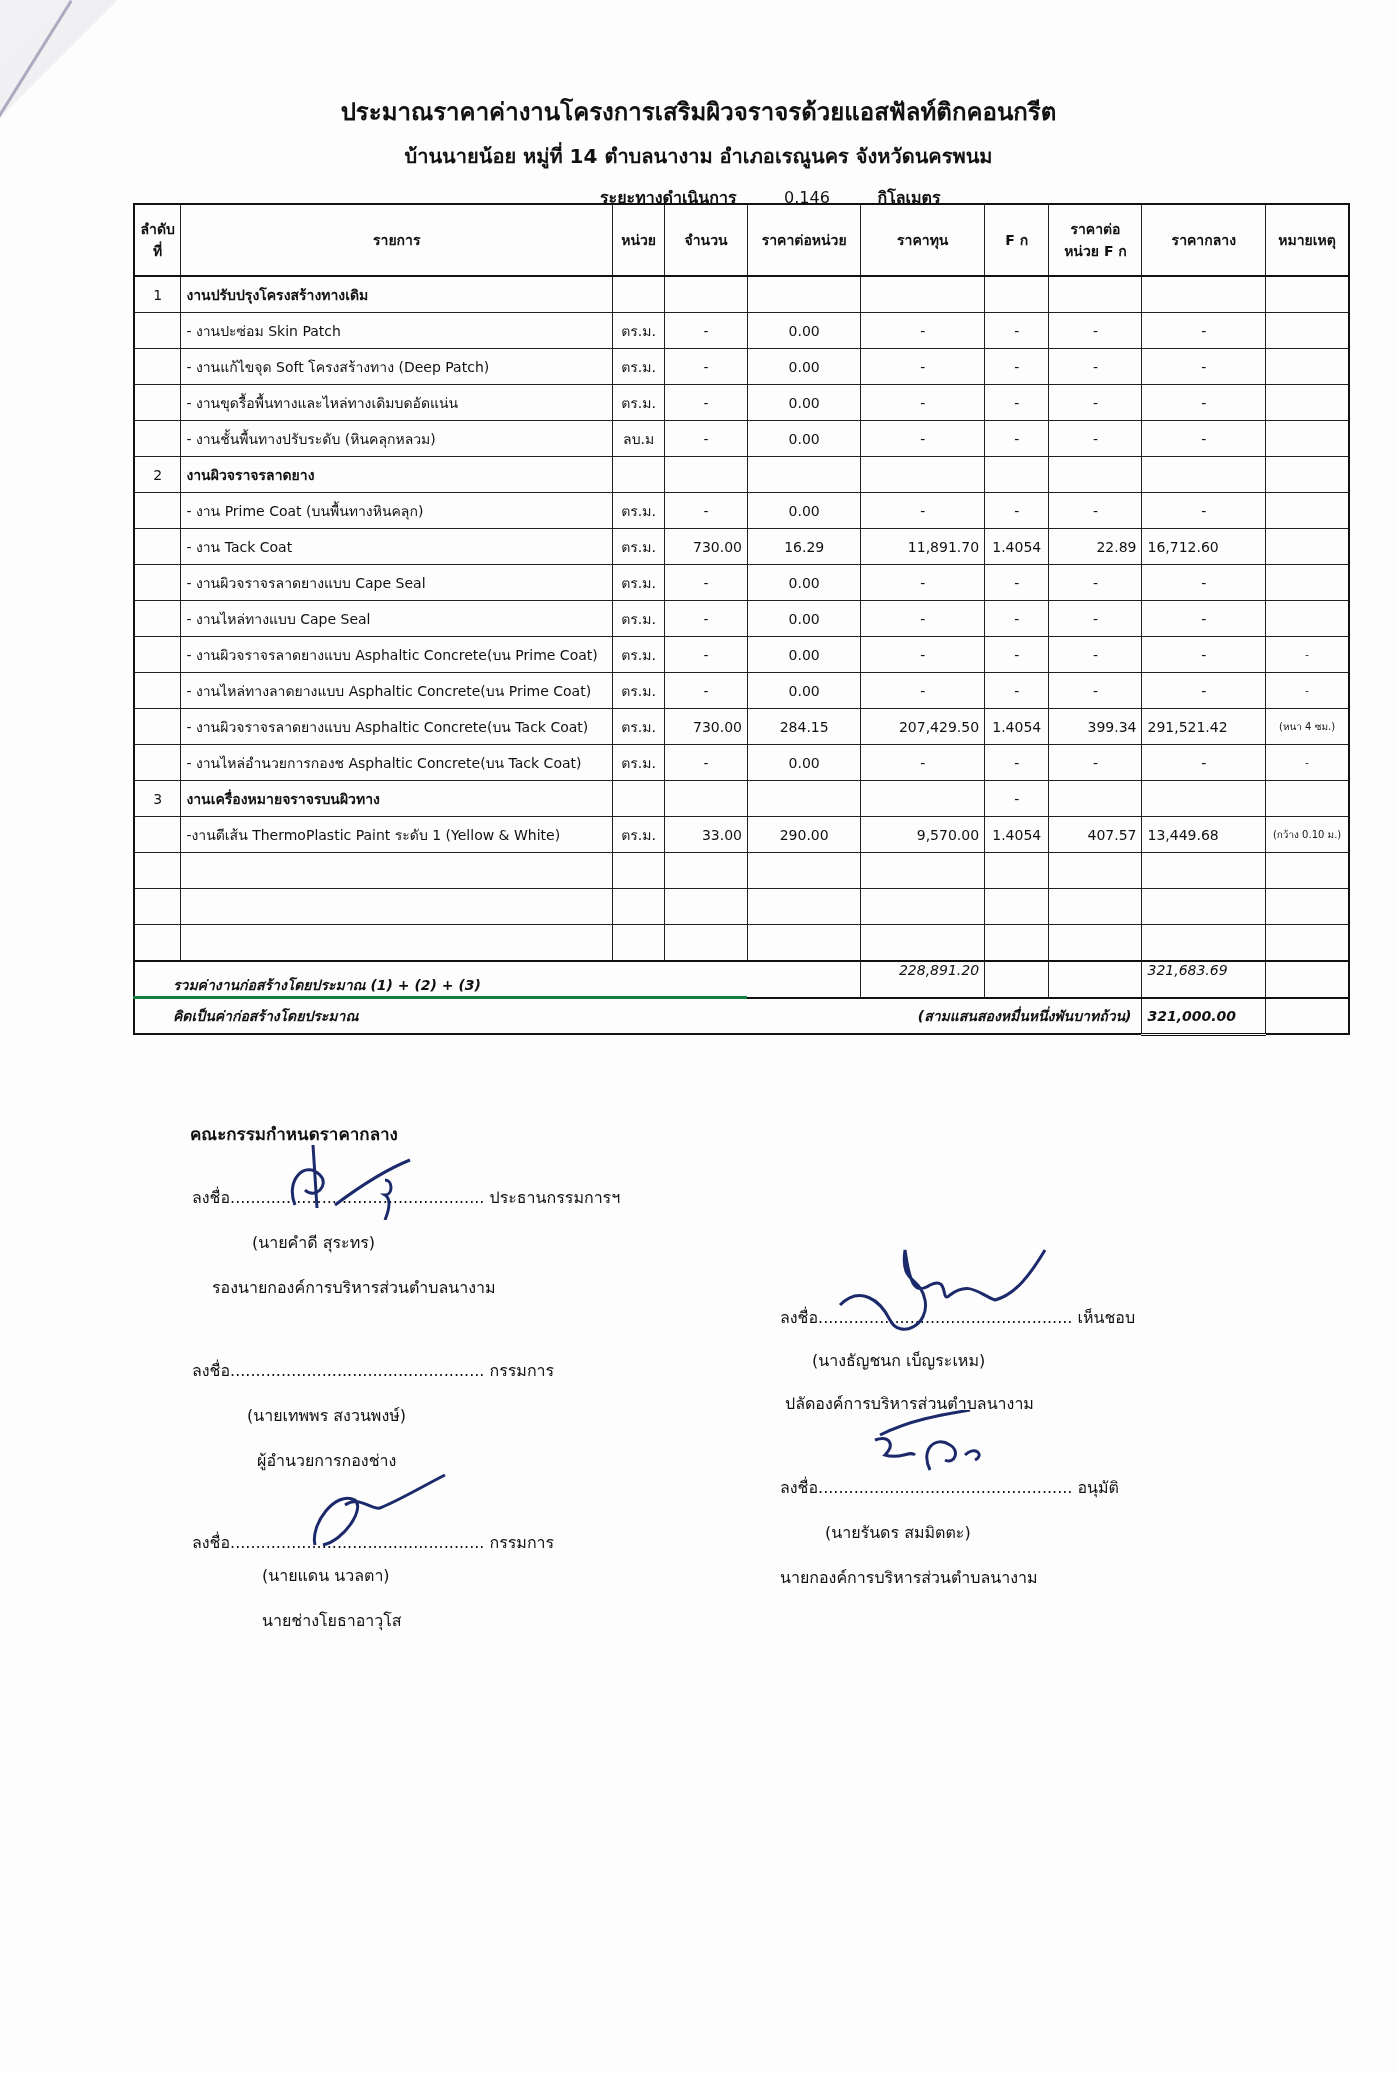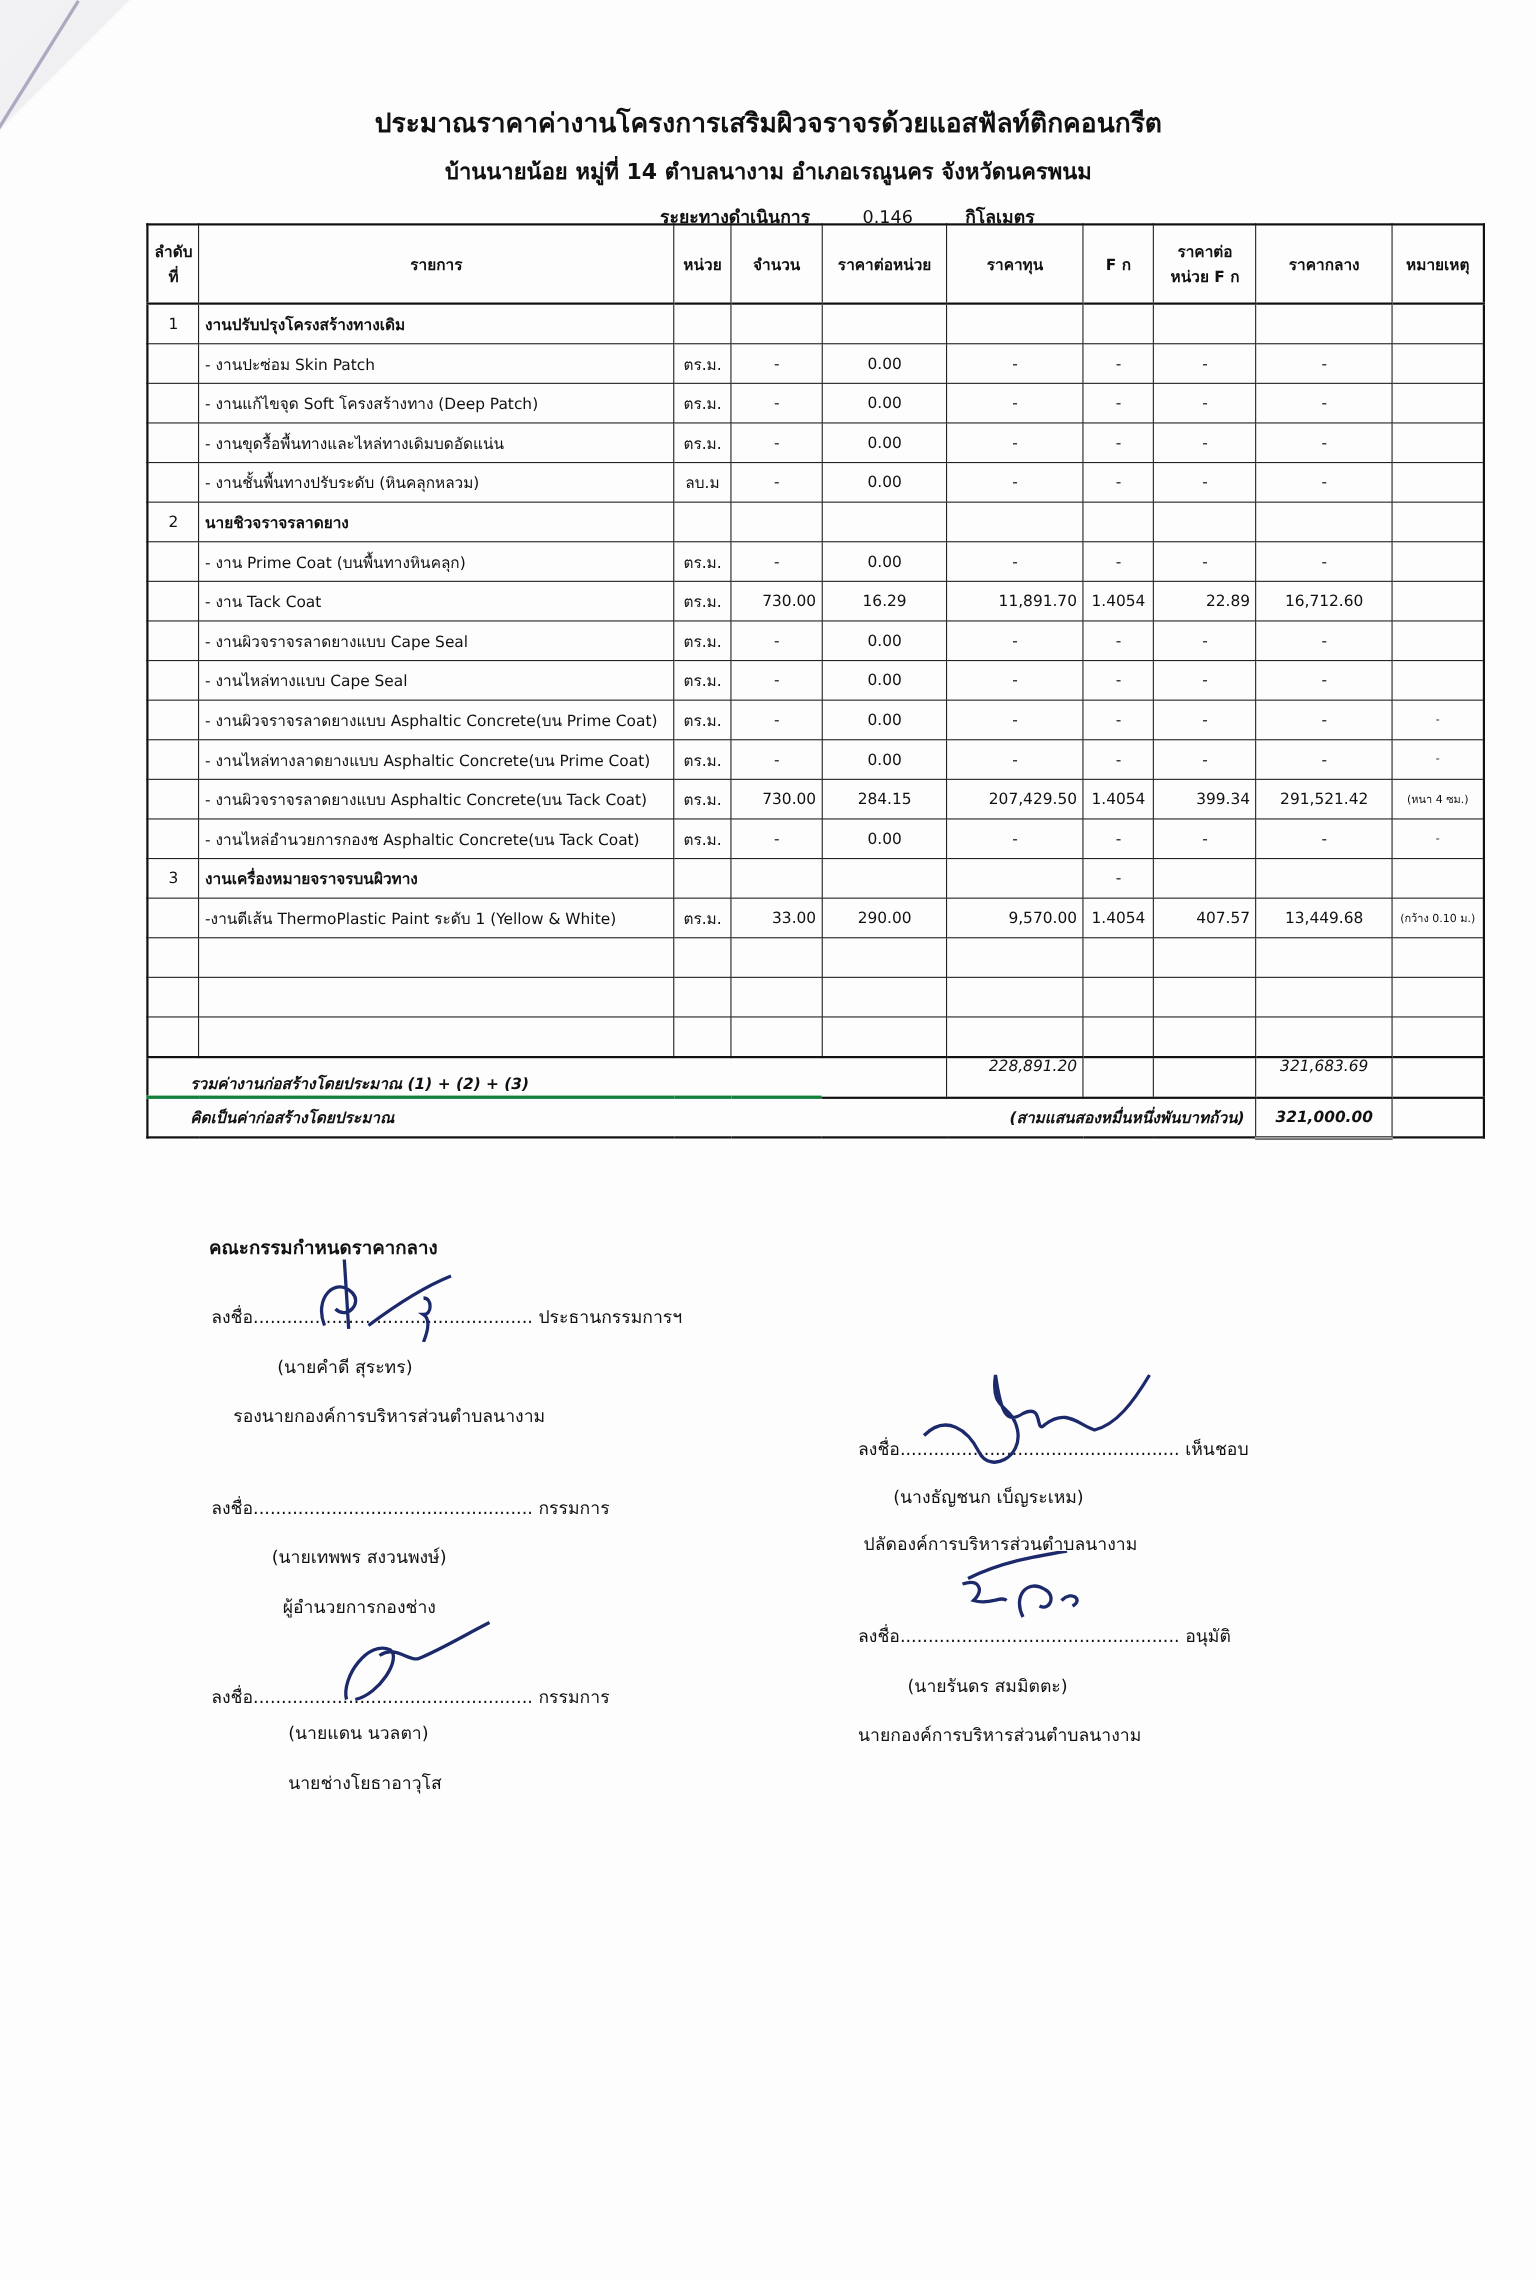--- a/index.html
+++ b/index.html
@@ -21,21 +21,21 @@
   table.est th{font-weight:bold;font-size:14px;height:70px;text-align:center;}
   table.est tr.head-row th{border-bottom:2.5px solid #111;}
   .c-no{width:34px;text-align:center;}
   .c-item{width:410px;text-align:left;}
   .c-unit{width:40px;text-align:center;}
   .c-qty{width:70px;text-align:right;}
   .c-up{width:100px;text-align:center;}
   .c-cost{width:110px;text-align:right;}
   .c-f{width:52px;text-align:center;}
   .c-upf{width:80px;text-align:right;}
-  .c-mid{width:110px;text-align:center;}
+  .c-mid{width:110px;text-align:left;}
   .c-rem{width:70px;text-align:center;font-size:10px;}
   .bold{font-weight:bold;}
   .dash{text-align:center;}
   tr.total td{height:34px;font-style:italic;}
   .sig{position:absolute;font-size:16px;}
   .sig .line{white-space:nowrap;}
   .dots{letter-spacing:0;}
   .sigsvg{position:absolute;}
 </style>
 </head>
@@ -123,21 +123,21 @@
         <td class="c-qty dash">-</td>
         <td class="c-up">0.00</td>
         <td class="c-cost dash">-</td>
         <td class="c-f dash">-</td>
         <td class="c-upf dash">-</td>
         <td class="c-mid dash">-</td>
         <td class="c-rem"></td>
       </tr>
       <tr>
         <td class="c-no">2</td>
-        <td class="c-item bold">นายชิวจราจรลาดยาง</td>
+        <td class="c-item bold">งานผิวจราจรลาดยาง</td>
         <td class="c-unit"></td>
         <td class="c-qty"></td>
         <td class="c-up"></td>
         <td class="c-cost"></td>
         <td class="c-f"></td>
         <td class="c-upf"></td>
         <td class="c-mid"></td>
         <td class="c-rem"></td>
       </tr>
       <tr>

